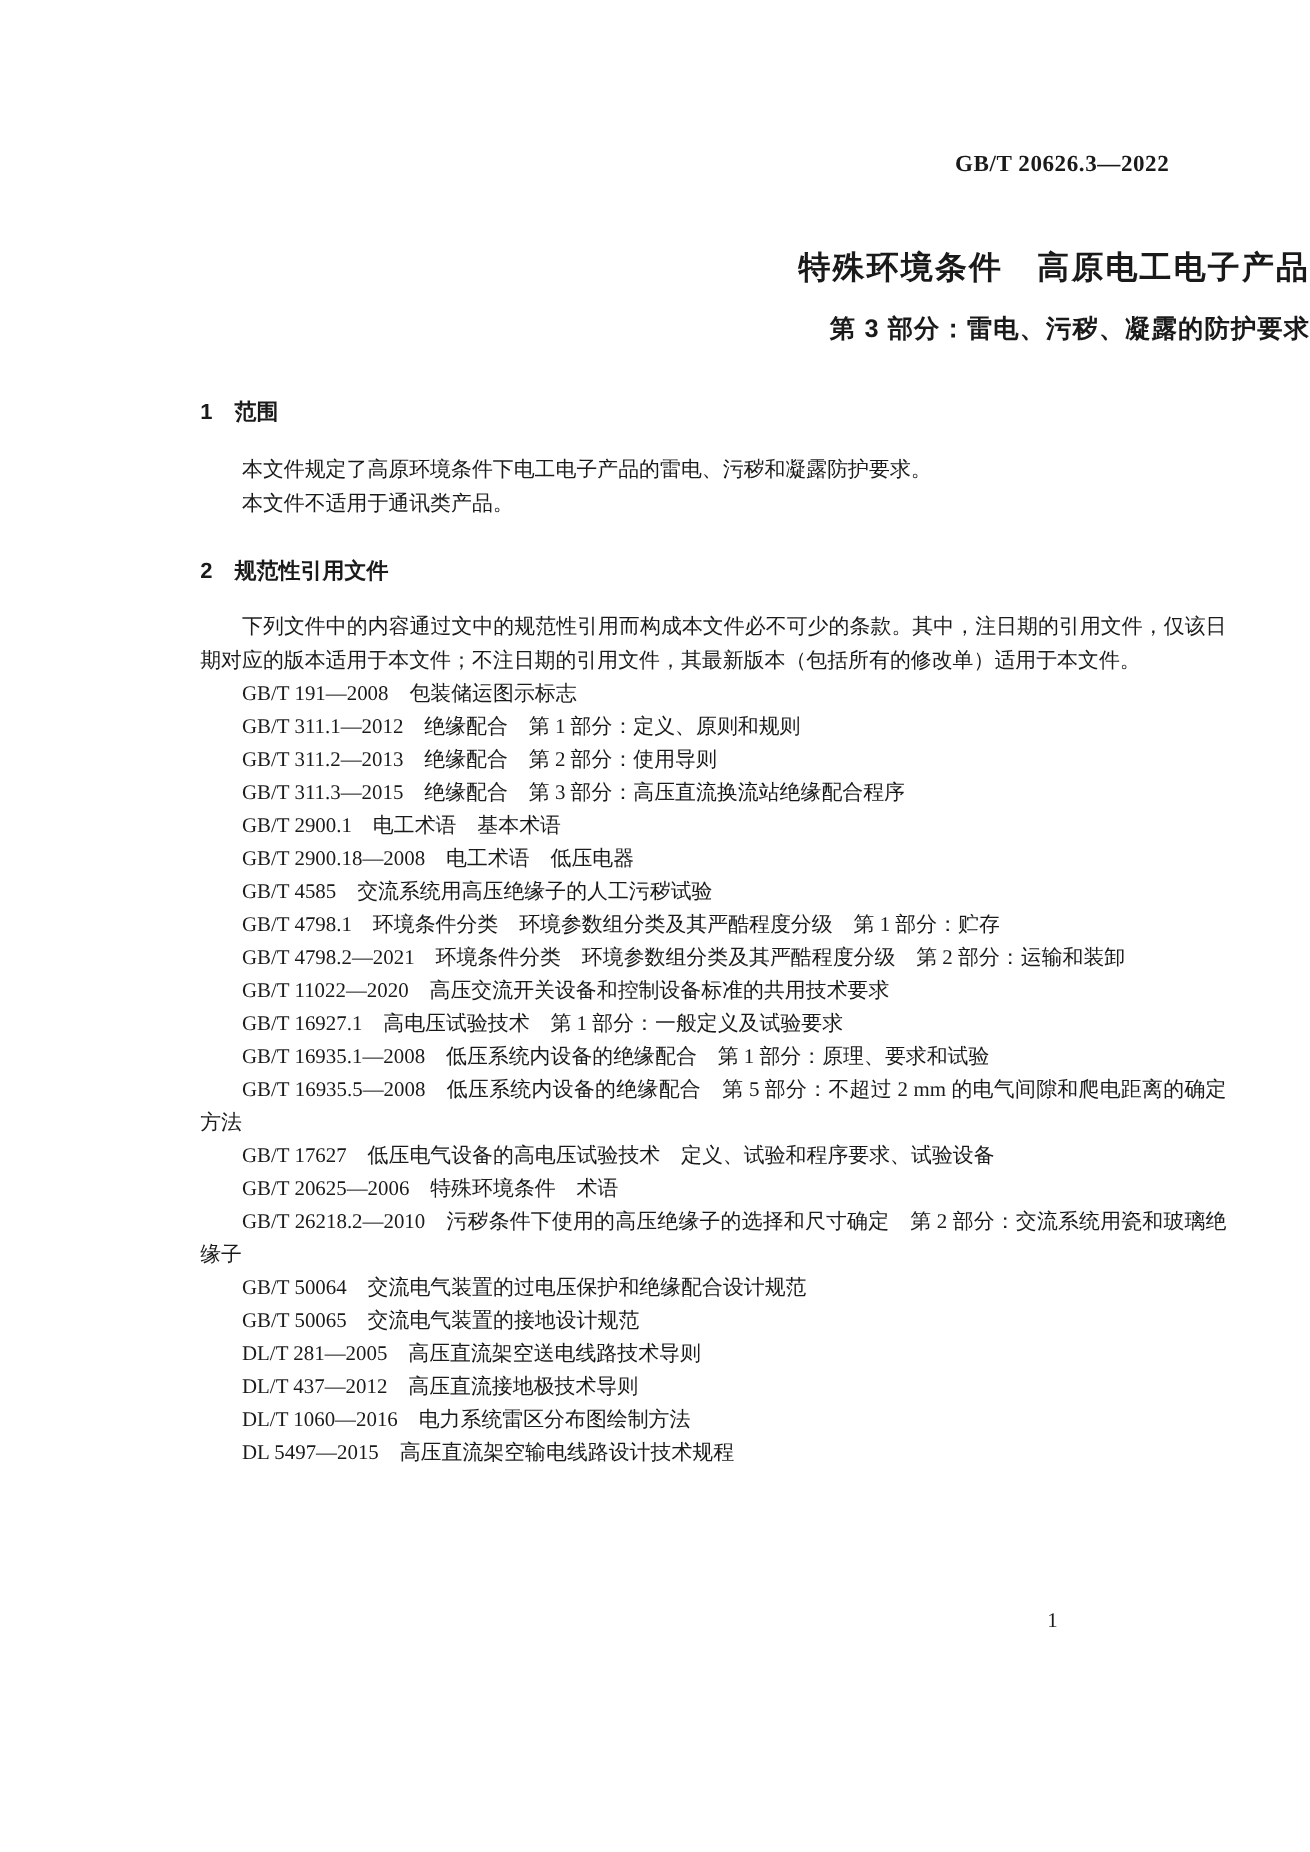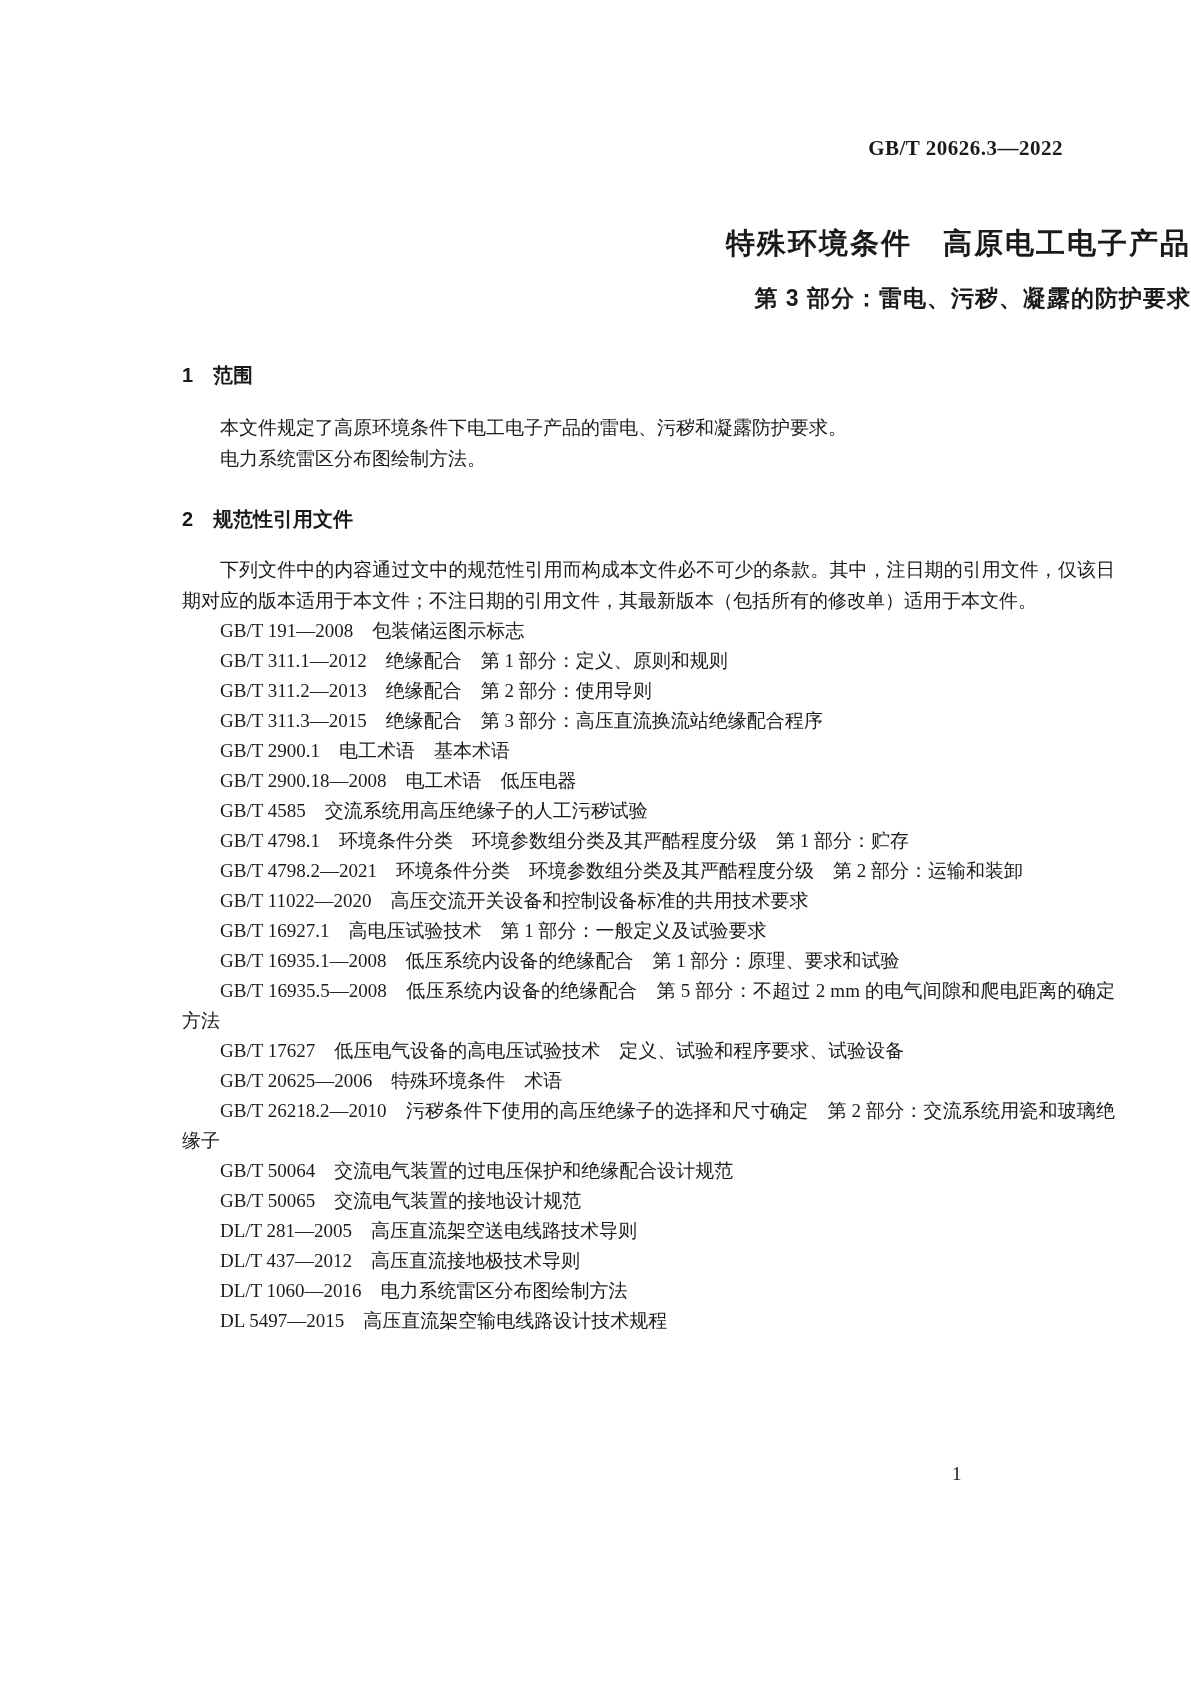--- a/index.html
+++ b/index.html
@@ -92,21 +92,21 @@
   <div class="title-block">
     <div class="title-line1">特殊环境条件　高原电工电子产品</div>
     <div class="title-line2">第 3 部分：雷电、污秽、凝露的防护要求</div>
   </div>
 
   <div class="content">
 
     <div class="section-heading first">1　范围</div>
 
     <p class="para">本文件规定了高原环境条件下电工电子产品的雷电、污秽和凝露防护要求。</p>
-    <p class="para">电力系统雷区分布图绘制方法。</p>
+    <p class="para">本文件不适用于通讯类产品。</p>
 
     <div class="section-heading second">2　规范性引用文件</div>
 
     <p class="para">下列文件中的内容通过文中的规范性引用而构成本文件必不可少的条款。其中，注日期的引用文件，仅该日期对应的版本适用于本文件；不注日期的引用文件，其最新版本（包括所有的修改单）适用于本文件。</p>
 
     <div class="ref-list">
       <p class="ref-item">GB/T 191—2008　包装储运图示标志</p>
       <p class="ref-item">GB/T 311.1—2012　绝缘配合　第 1 部分：定义、原则和规则</p>
       <p class="ref-item">GB/T 311.2—2013　绝缘配合　第 2 部分：使用导则</p>
       <p class="ref-item">GB/T 311.3—2015　绝缘配合　第 3 部分：高压直流换流站绝缘配合程序</p>

